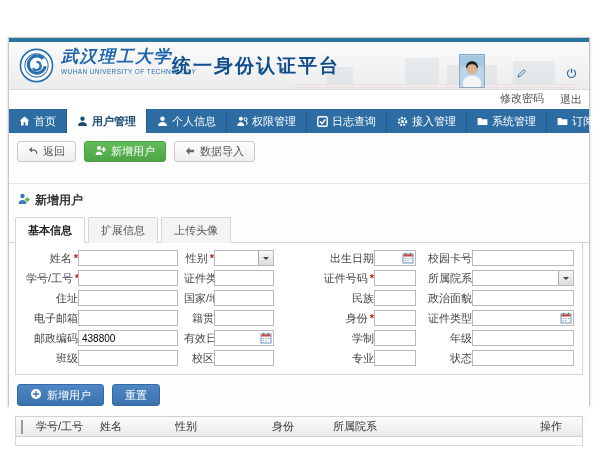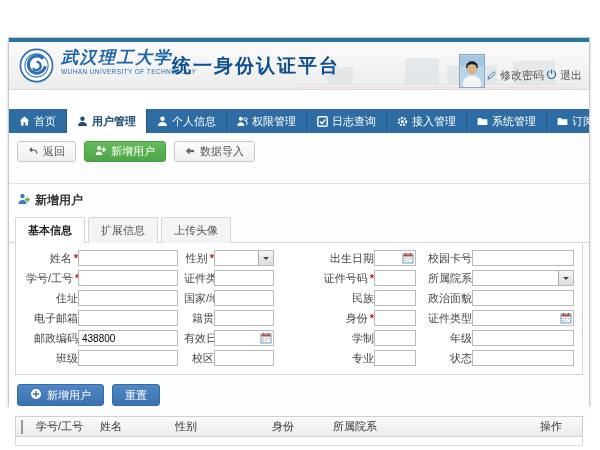--- a/index.html
+++ b/index.html
@@ -9,27 +9,27 @@
         border:1px solid #c7c7c7;box-shadow:0 1px 3px rgba(0,0,0,.18);box-sizing:border-box;}
   .topline{height:4px;background:#2b749e;}
   
   .header{position:relative;height:47px;background:linear-gradient(#fbfbfb,#ececec);border-bottom:1px solid #d9d9d9;}
   .sky{position:absolute;right:0;top:0;width:330px;height:47px;opacity:.5;pointer-events:none;}
   .bldg{position:absolute;bottom:4px;background:#d9dfe5;}
   .sky-base{position:absolute;right:14px;bottom:1px;width:280px;height:4px;
             background:repeating-linear-gradient(0deg,#eed3d3 0 1px,transparent 1px 3px);}
   .logo{position:absolute;left:10px;top:6px;width:35px;height:35px;}
   .uni-block{position:absolute;left:52px;top:6px;}
-  .uni-cn{font-family:Liberation Serif, serif;font-weight:bold;font-style:italic;
+  .uni-cn{font-family:Liberation Mono, monospace;font-weight:bold;font-style:italic;
           font-size:17px;color:#1d66ad;letter-spacing:1.5px;line-height:20px;white-space:nowrap;}
   .uni-en{font-size:6.5px;color:#2a6fb0;letter-spacing:.4px;white-space:nowrap;}
   .platform-title{position:absolute;left:163px;top:11px;font-size:19px;font-weight:bold;
                   color:#0e4e8d;letter-spacing:2px;white-space:nowrap;}
   .avatar{position:absolute;right:104px;top:12px;width:26px;height:34px;border:1px solid #8fa8bc;box-sizing:border-box;}
-  .hlink{position:absolute;top:26px;font-size:11px;color:#555;display:flex;gap:3px;align-items:center;cursor:pointer;white-space:nowrap;}
+  .hlink{position:absolute;top:26px;font-size:11px;color:#555;display:flex;gap:11px;align-items:center;cursor:pointer;white-space:nowrap;flex-direction:column;}
   .hlink svg{color:#2d6da3;}
   .hl-pwd{right:45px;}
   .hl-out{right:7px;}
   
   .nav{height:24px;background:#2d6da3;display:flex;margin-top:19px;}
   .nav-item{display:flex;align-items:center;gap:4px;padding:0 10px;color:#fff;font-size:11px;
             border-right:1px solid #24598a;cursor:pointer;white-space:nowrap;}
   .nav-item svg{fill:currentColor;display:block;}
   .nav-item.active{background:#fff;color:#1c4e75;font-weight:bold;}
   

